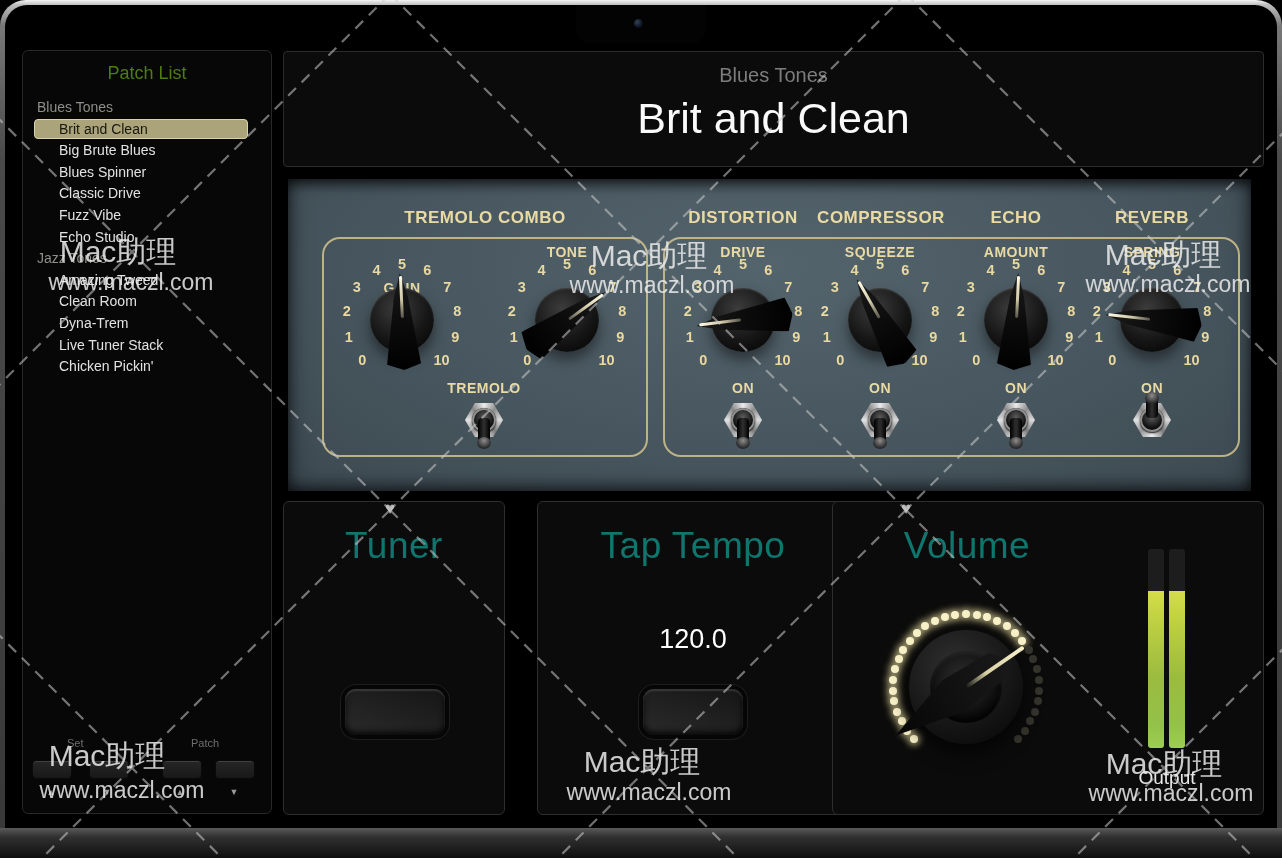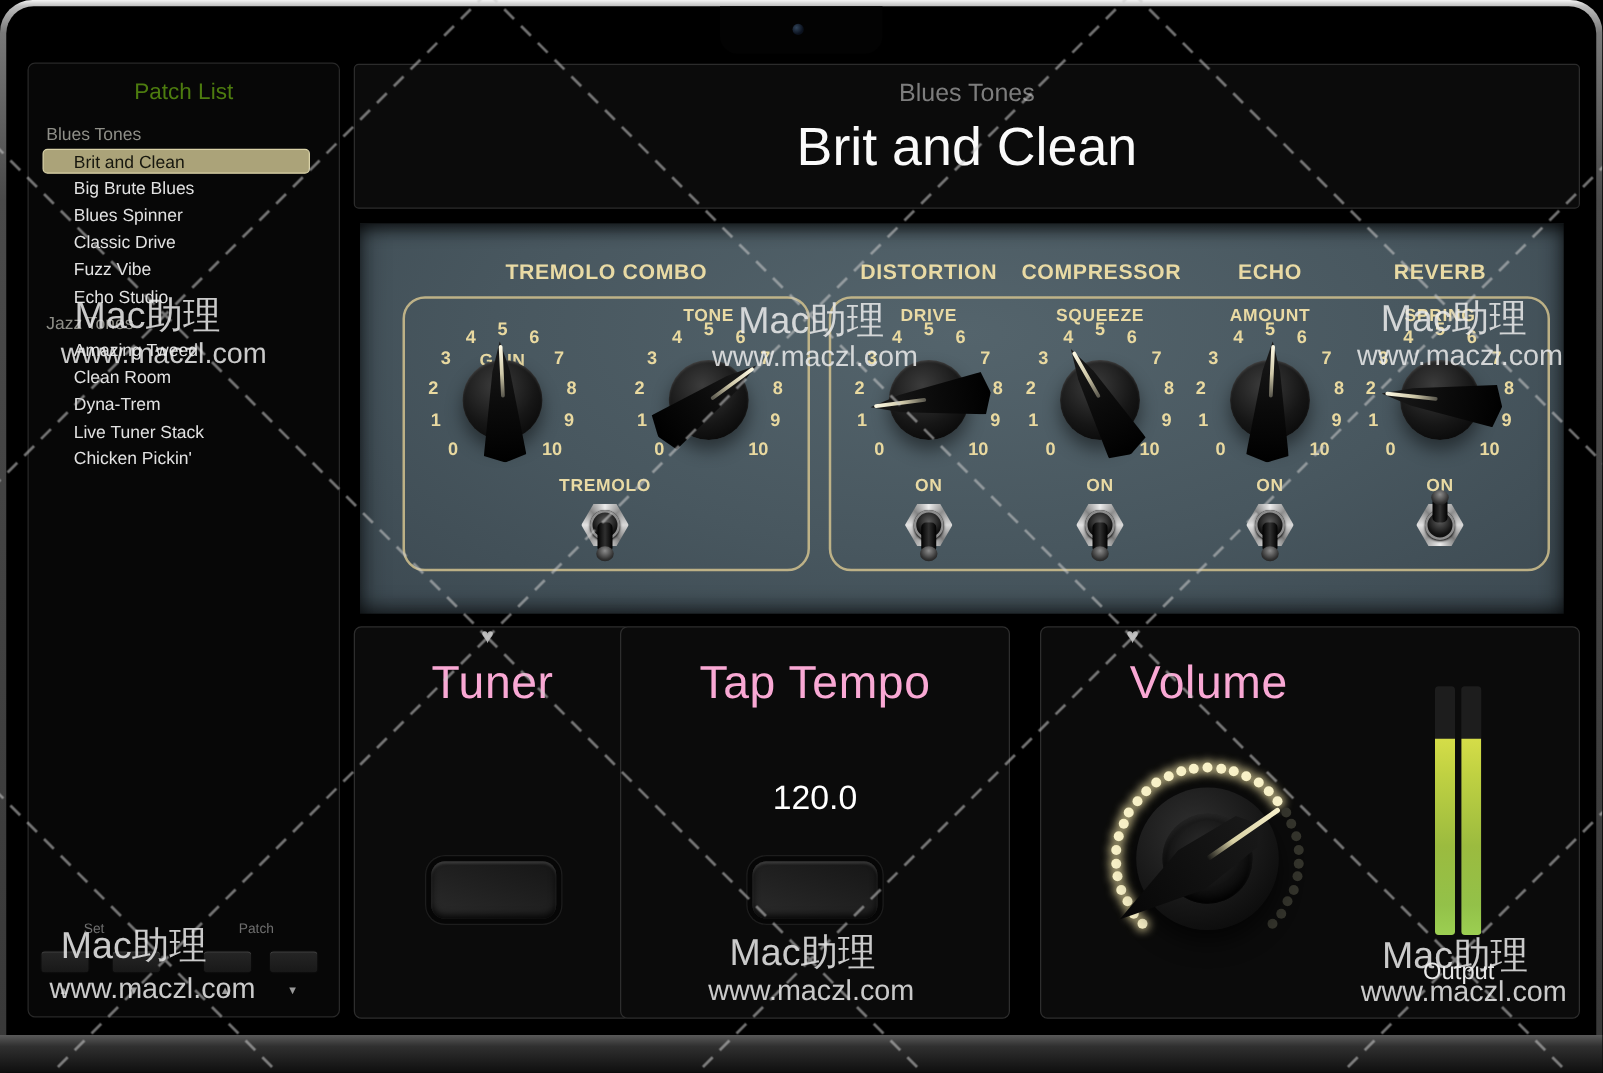--- a/index.html
+++ b/index.html
@@ -61,21 +61,21 @@
     clip-path:polygon(26% 0%,74% 0%,100% 50%,74% 100%,26% 100%,0% 50%);
     background:conic-gradient(#ececec,#8f8f8f,#d9d9d9,#7d7d7d,#efefef,#989898,#e2e2e2,#868686,#ececec);}
   .sw-inner{left:-12px;top:-12px;width:24px;height:24px;border-radius:50%;
     background:radial-gradient(circle at 50% 38%,#5c5c5c,#121212 55%,#000);
     box-shadow:inset 0 0 0 2px #8e8e8e,0 1px 2px #000;}
   .sw-lever{left:-6px;width:12px;background:linear-gradient(90deg,#000,#303030,#000);border-radius:4px;}
   .sw-cap{left:-7px;width:14px;height:12px;border-radius:50%;
     background:radial-gradient(circle at 50% 30%,#8d8d8d,#333 62%,#101010);}
   
   .bpanel{top:501px;height:312px;background:#0b0b0b;border:1px solid #2e2e2e;border-radius:6px;z-index:10;}
-  .bp-title{transform:translate(-50%,-50%);color:#f9a8d4;font-size:37px;letter-spacing:.5px;white-space:nowrap;}
+  .bp-title{transform:translate(-50%,-50%);color:#0f766e;font-size:37px;letter-spacing:.5px;white-space:nowrap;}
   .fav{transform:translate(-50%,0);color:#b3b3b3;font-size:17px;z-index:12;}
   .big-btn{width:100px;height:46px;border-radius:11px;
     background:linear-gradient(200deg,#161616 0%,#1f1f1f 45%,#2b2b2b 100%);
     box-shadow:inset 0 2px 2px rgba(255,255,255,.14),inset 0 -3px 6px rgba(0,0,0,.85),
                0 0 0 4px #060606,0 0 0 5px #1d1d1d;}
   .bpm{transform:translate(-50%,-50%);color:#fff;font-size:27px;}
   
   .led{position:absolute;width:8px;height:8px;border-radius:50%;}
   .led.on{background:#f8f1c9;box-shadow:0 0 7px 2px rgba(244,231,170,.75);}
   .led.off{background:#34342c;}
@@ -301,21 +301,21 @@
       <div class="abs sw-cap" style="top: -28px;"></div>
     </div>
   </div>
 
 <div class="abs bpanel" style="left:283px;width:220px;">
   <div class="abs bp-title" style="left:110px;top:44px;">Tuner</div>
   <div class="abs big-btn" style="left:61px;top:187px;"></div>
 </div>
 <div class="abs fav" style="left:390px;top:499px;">♥</div>
 
-<div class="abs bpanel" style="left:496px;width:310px;">
+<div class="abs bpanel" style="left:537px;width:310px;">
   <div class="abs bp-title" style="left:155px;top:44px;">Tap Tempo</div>
   <div class="abs bpm" style="left:155px;top:137px;">120.0</div>
   <div class="abs big-btn" style="left:105px;top:187px;"></div>
 </div>
 
 <div class="abs bpanel" style="left:832px;width:430px;text-align:center;">
   <div class="abs bp-title" style="left:134px;top:44px;">Volume</div>
   <div class="abs" style="left:133px;top:185px;" id="vol-knob">
       <div class="led on" style="left: -55.6px; top: 47.6px;"></div>
       <div class="led on" style="left: -62.6px; top: 39.5px;"></div>

